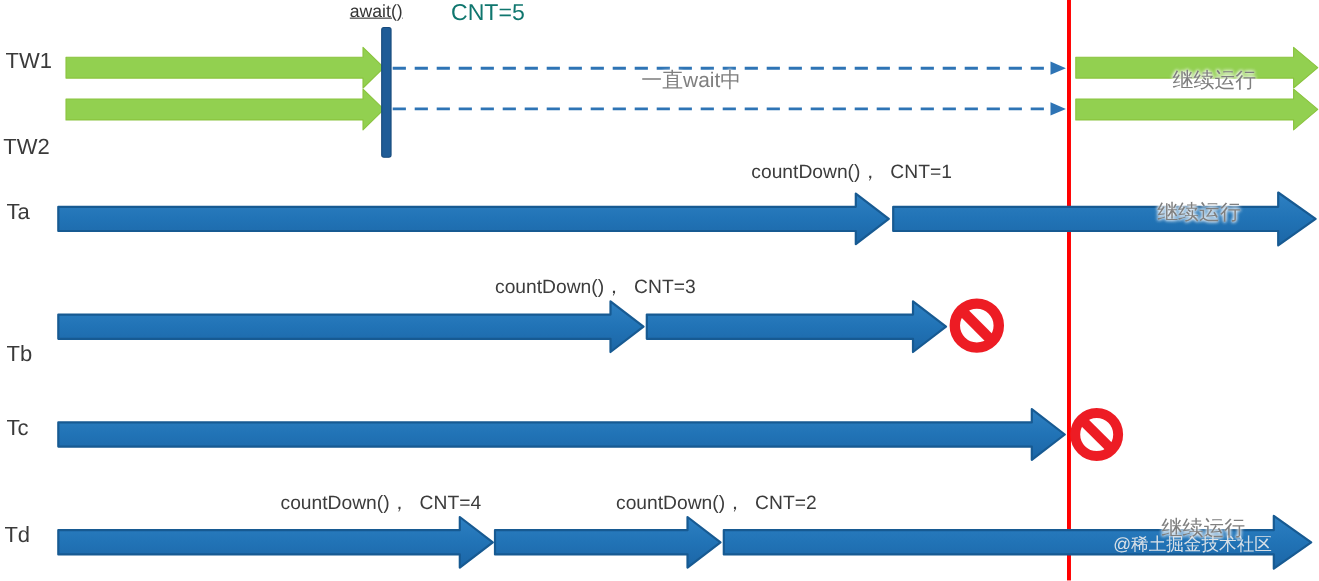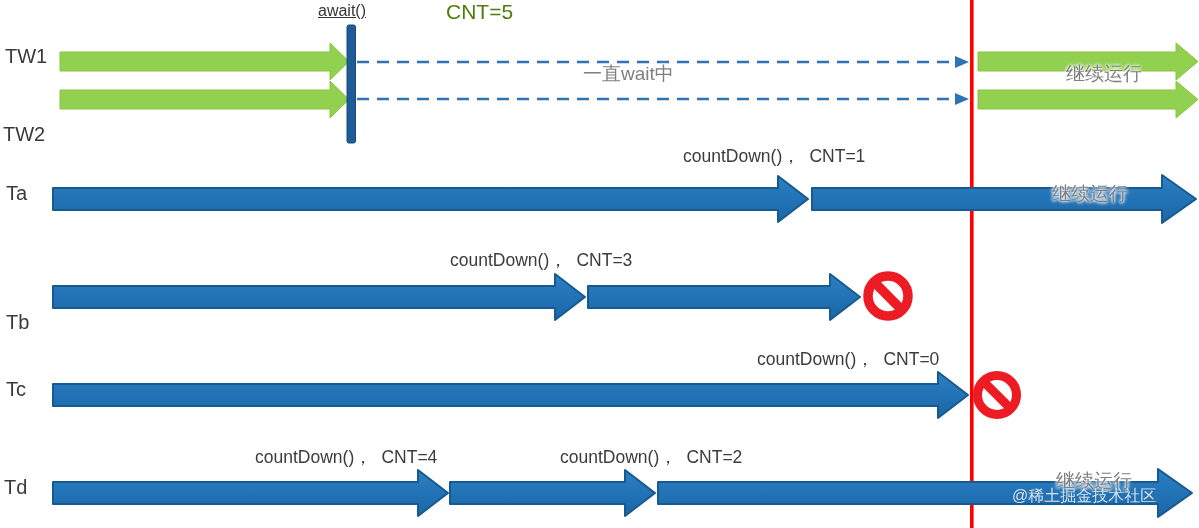--- a/index.html
+++ b/index.html
@@ -7,21 +7,21 @@
     position:relative;width:1199px;height:528px;background:#ffffff;overflow:hidden;
     font-family:"Liberation Sans","DejaVu Sans",sans-serif;
   }
   #shapes{position:absolute;left:0;top:0;}
   .lbl{position:absolute;white-space:pre;line-height:1.1;}
   .row-label{font-size:20px;color:#3a3a3a;}
   .cd-label{font-size:17.5px;color:#3c3c3c;}
   .gray-label{font-size:19px;color:#7f7f7f;
     text-shadow:0 0 3px #fff,0 0 3px #fff,0 0 4px #fff;}
   .await-label{font-size:16px;color:#353535;text-decoration:underline;}
-  .cnt-label{font-size:21px;color:#4d7c0f;margin-left:36px;}
+  .cnt-label{font-size:21px;color:#0f766e;}
   .watermark{font-size:16px;color:rgba(236,236,236,0.9);}
 </style>
 </head>
 <body>
 
 <div id="stage">
 
   <svg id="shapes" width="1199" height="528" viewBox="0 0 1199 528">
     <defs>
       <linearGradient id="blueGrad" x1="0" y1="0" x2="0" y2="1">
@@ -77,21 +77,20 @@
   <div class="lbl gray-label" style="left:1066px;top:64px;">继续运行</div>
 
   <div class="lbl row-label" style="left:6px;top:182px;">Ta</div>
   <div class="lbl cd-label" style="left:683px;top:147px;">countDown()，  CNT=1</div>
   <div class="lbl gray-label" style="left:1052px;top:184px;">继续运行</div>
 
   <div class="lbl row-label" style="left:6px;top:280px;margin-top:31px;">Tb</div>
   <div class="lbl cd-label" style="left:450px;top:251px;">countDown()，  CNT=3</div>
 
   <div class="lbl row-label" style="left:6px;top:378px;">Tc</div>
-  <div class="lbl cd-label" style="left:757px;top:350px;">countDown()，  CNT=0</div>
 
   <div class="lbl row-label" style="left:4px;top:476px;">Td</div>
   <div class="lbl cd-label" style="left:255px;top:448px;">countDown()，  CNT=4</div>
   <div class="lbl cd-label" style="left:560px;top:448px;">countDown()，  CNT=2</div>
   <div class="lbl gray-label" style="left:1056px;top:471px;">继续运行</div>
 
   <div class="lbl watermark" style="left:1012px;top:487px;">@稀土掘金技术社区</div>
 
 </div>
 

